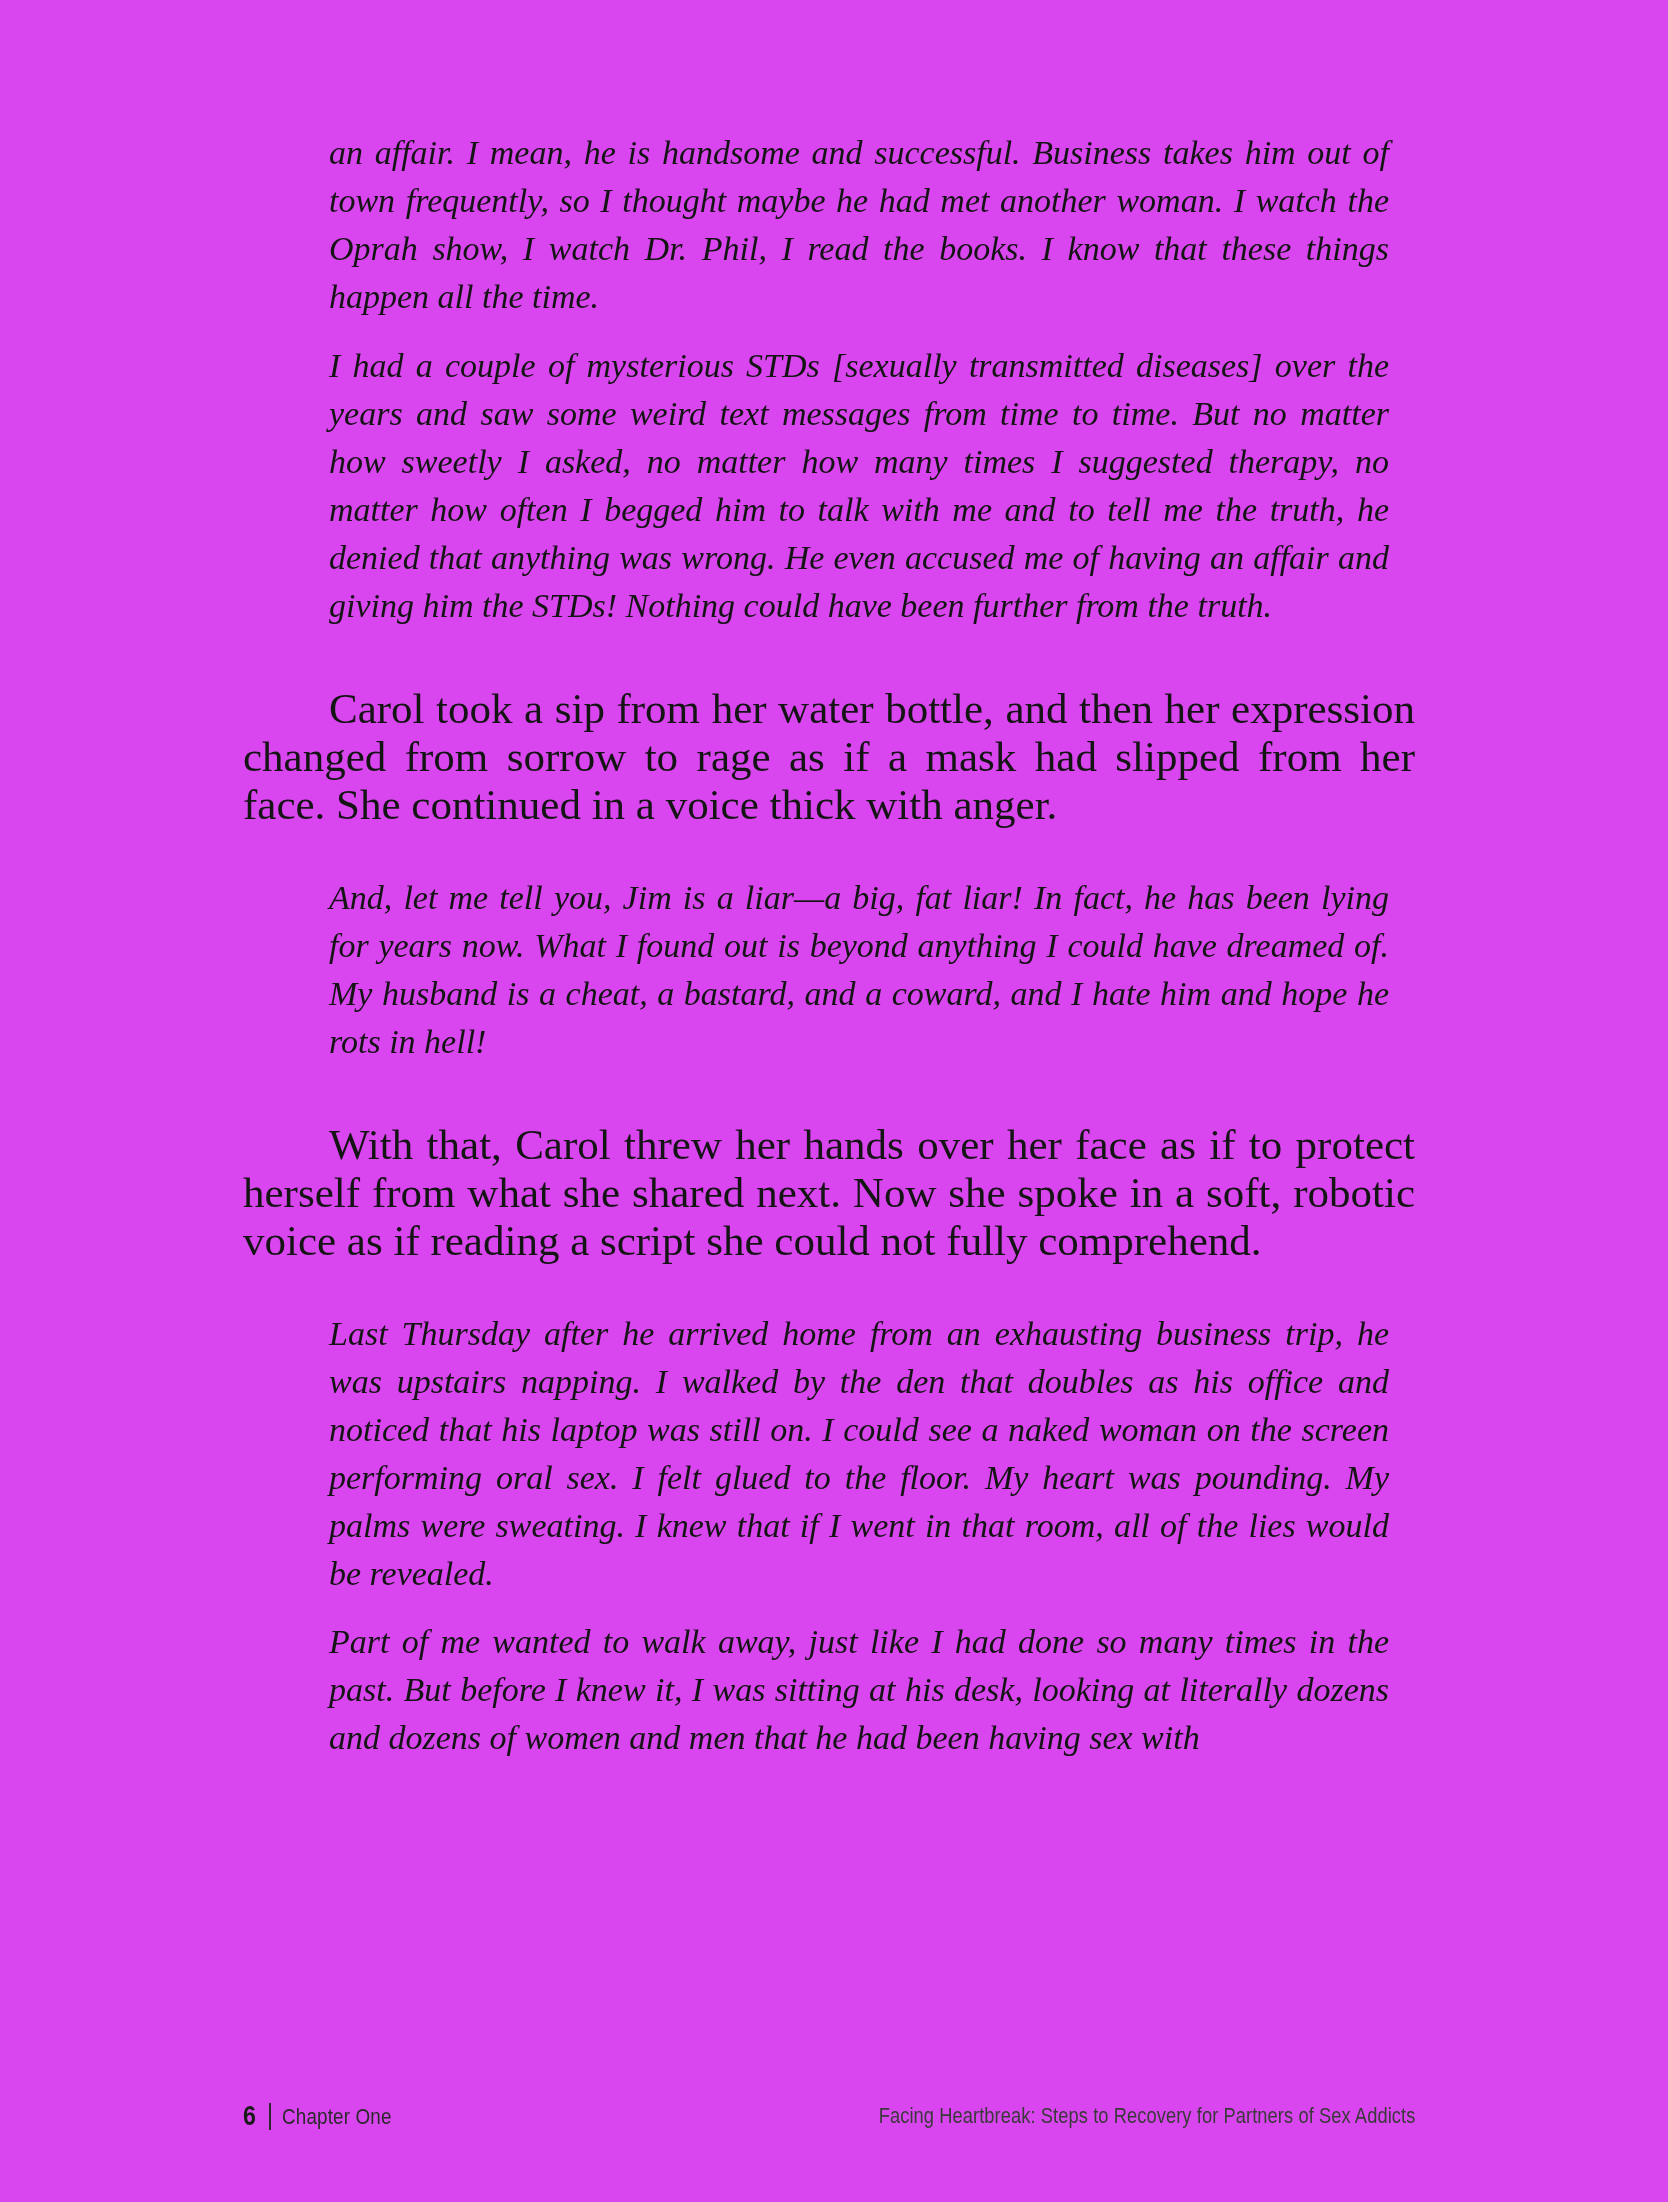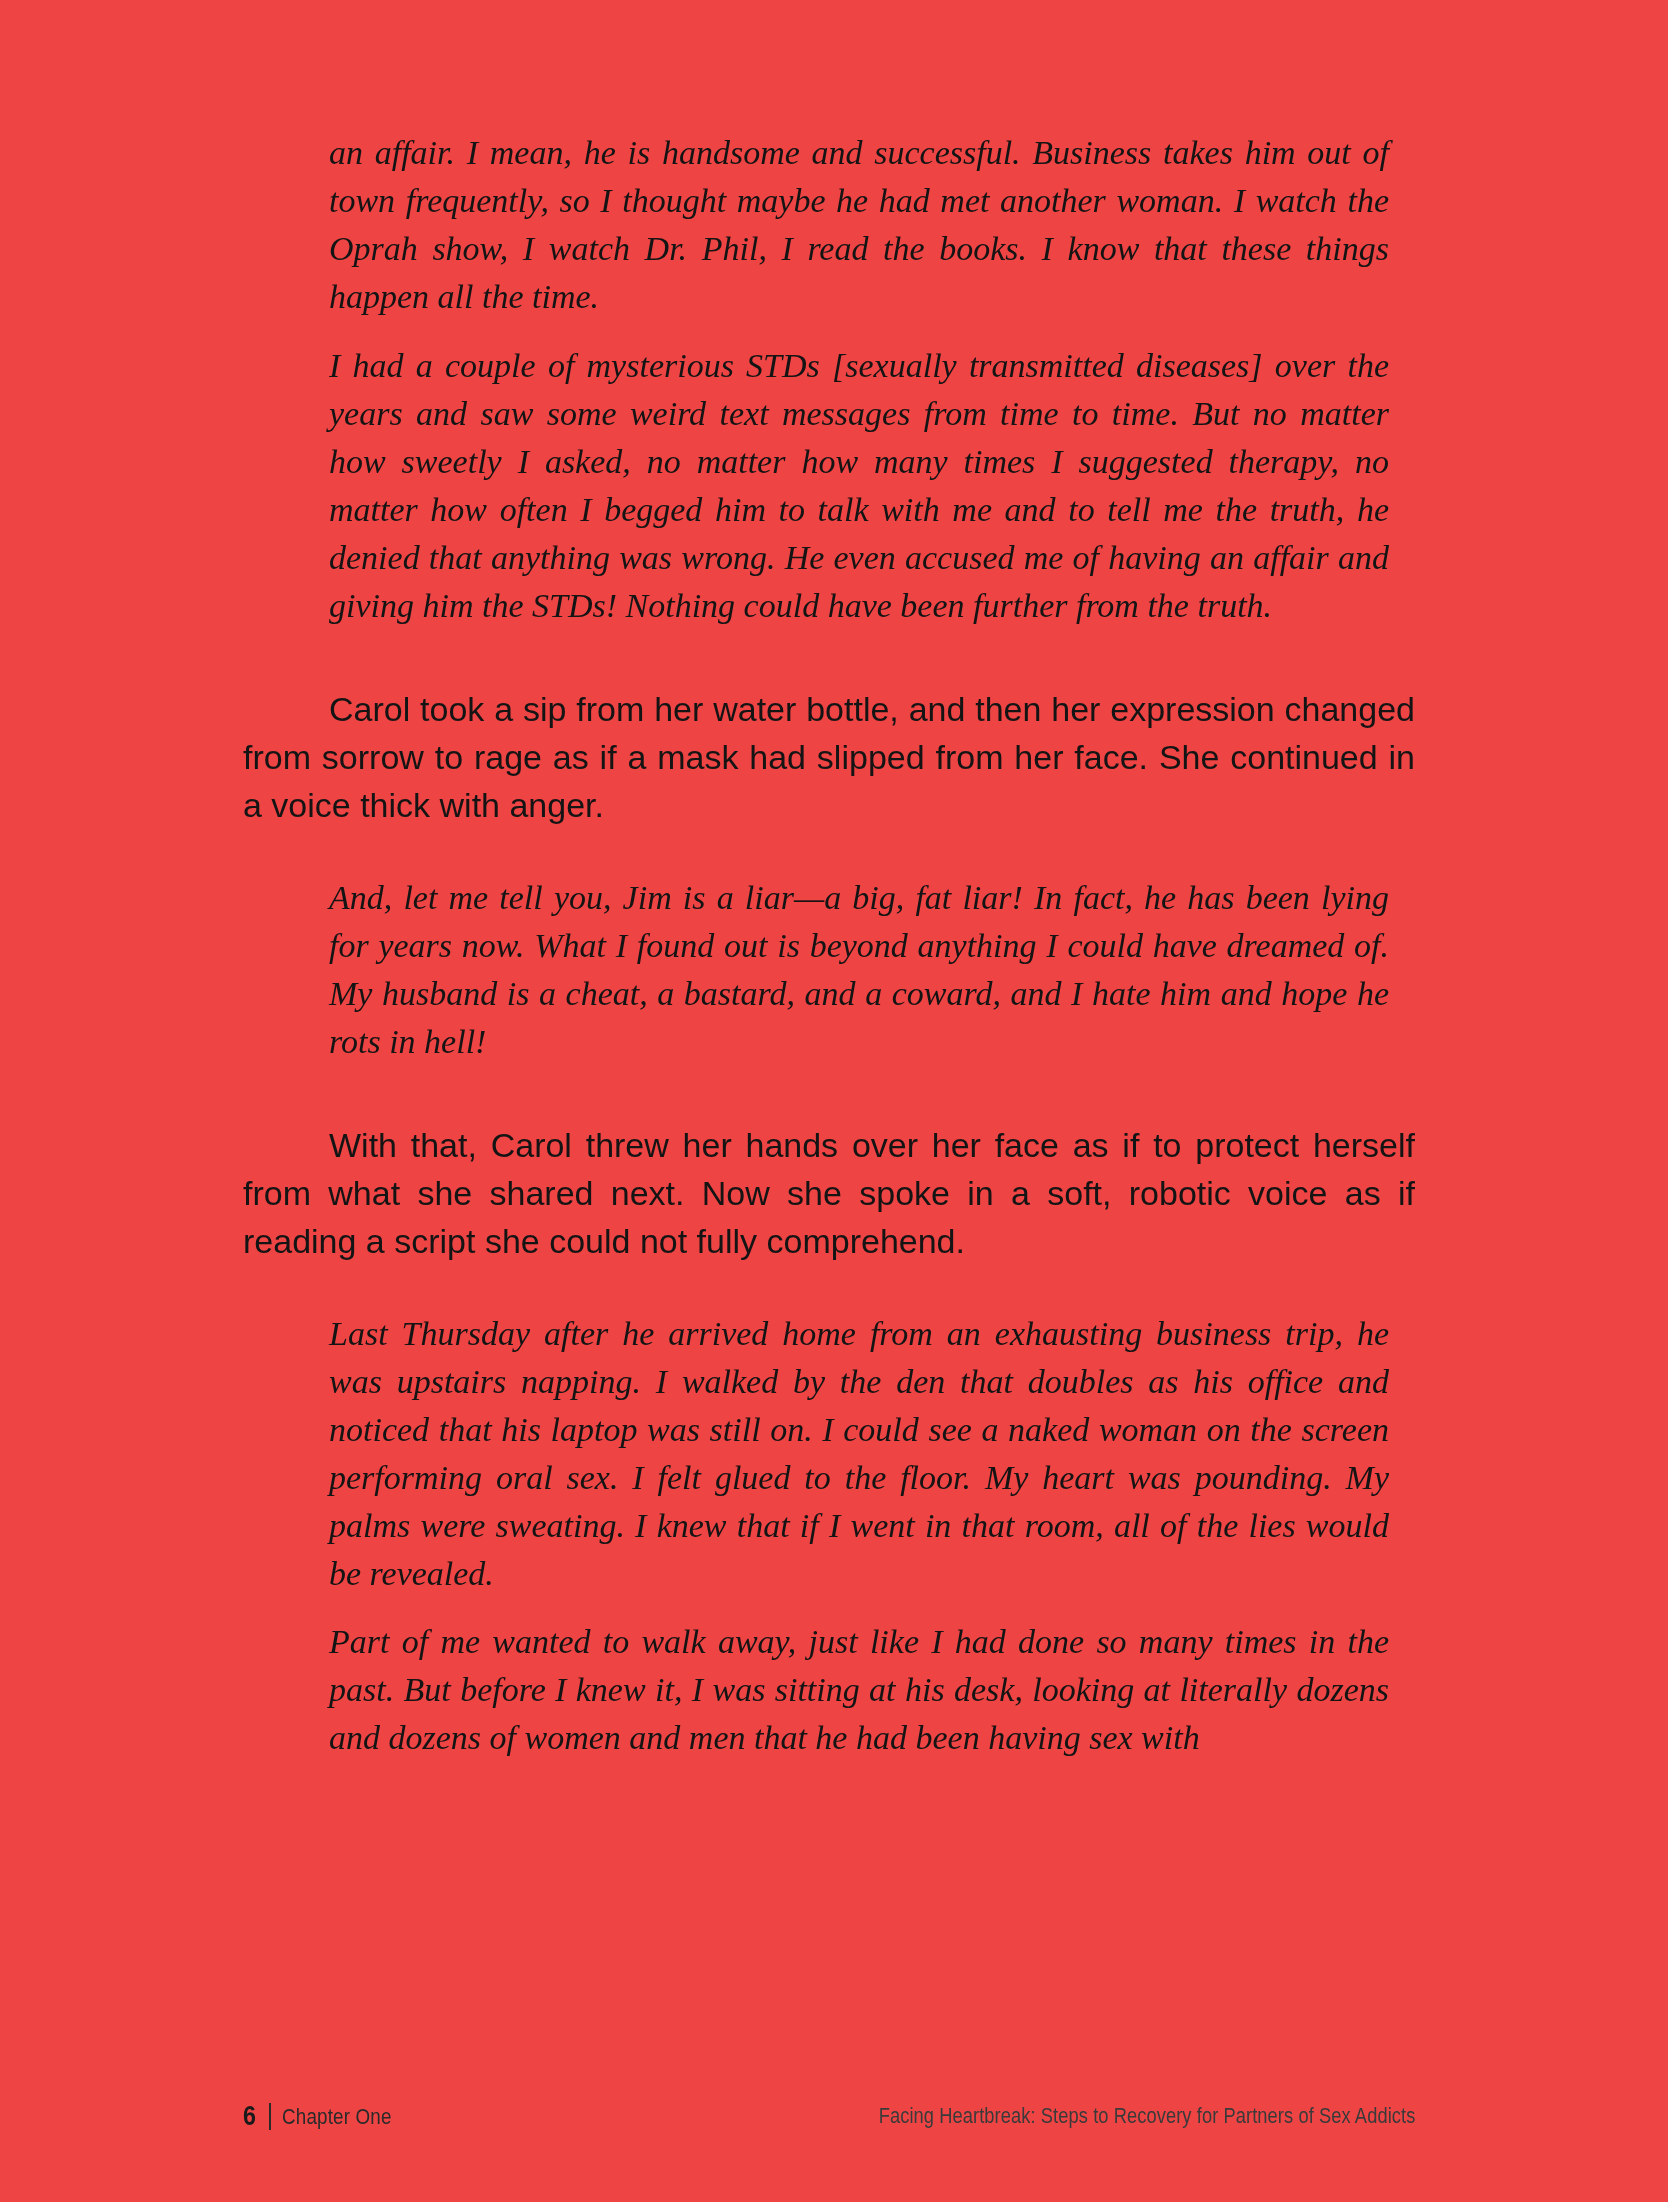--- a/index.html
+++ b/index.html
@@ -4,39 +4,39 @@
 <style>
   html, body {
     margin: 0;
     padding: 0;
     background: #ffffff;
   }
   .page {
     position: relative;
     width: 1668px;
     height: 2203px;
-    background: #ef4444;
+    background: #d946ef;
     margin: 0 auto;
     overflow: hidden;
     font-family: "Liberation Serif", "DejaVu Serif", serif;
     color: #1c1c1c;
   }
 
   
   .content {
     position: absolute;
     left: 243px;
     top: 129px;
     width: 1172px;   
   }
 
   
   .body-par {
-    font-family: Liberation Sans, sans-serif;
-    font-size: 34px;
+    font-family: Liberation Serif, serif;
+    font-size: 43px;
     line-height: 48px;
     text-align: justify;
     text-indent: 86px;
     margin: 0 0 0 0;
     color: #141414;
     -webkit-font-smoothing: antialiased;
   }
 
   
   .quote-block {

